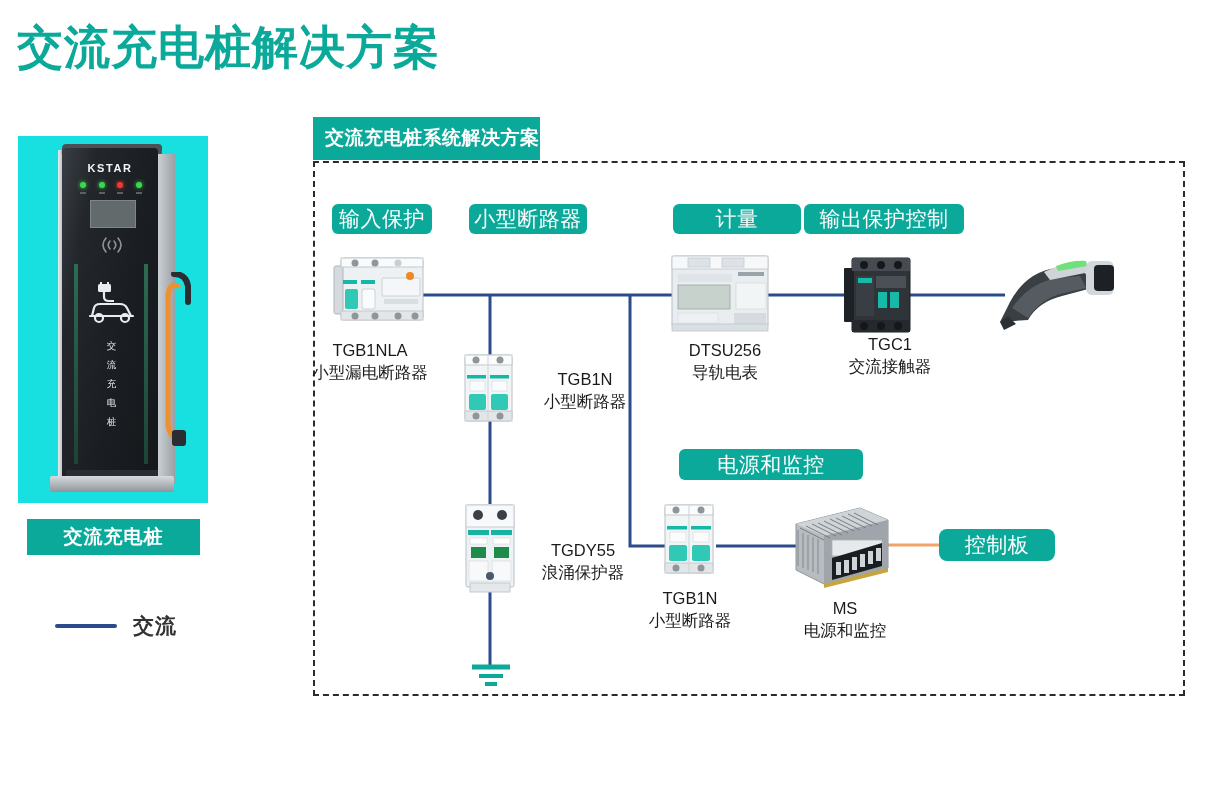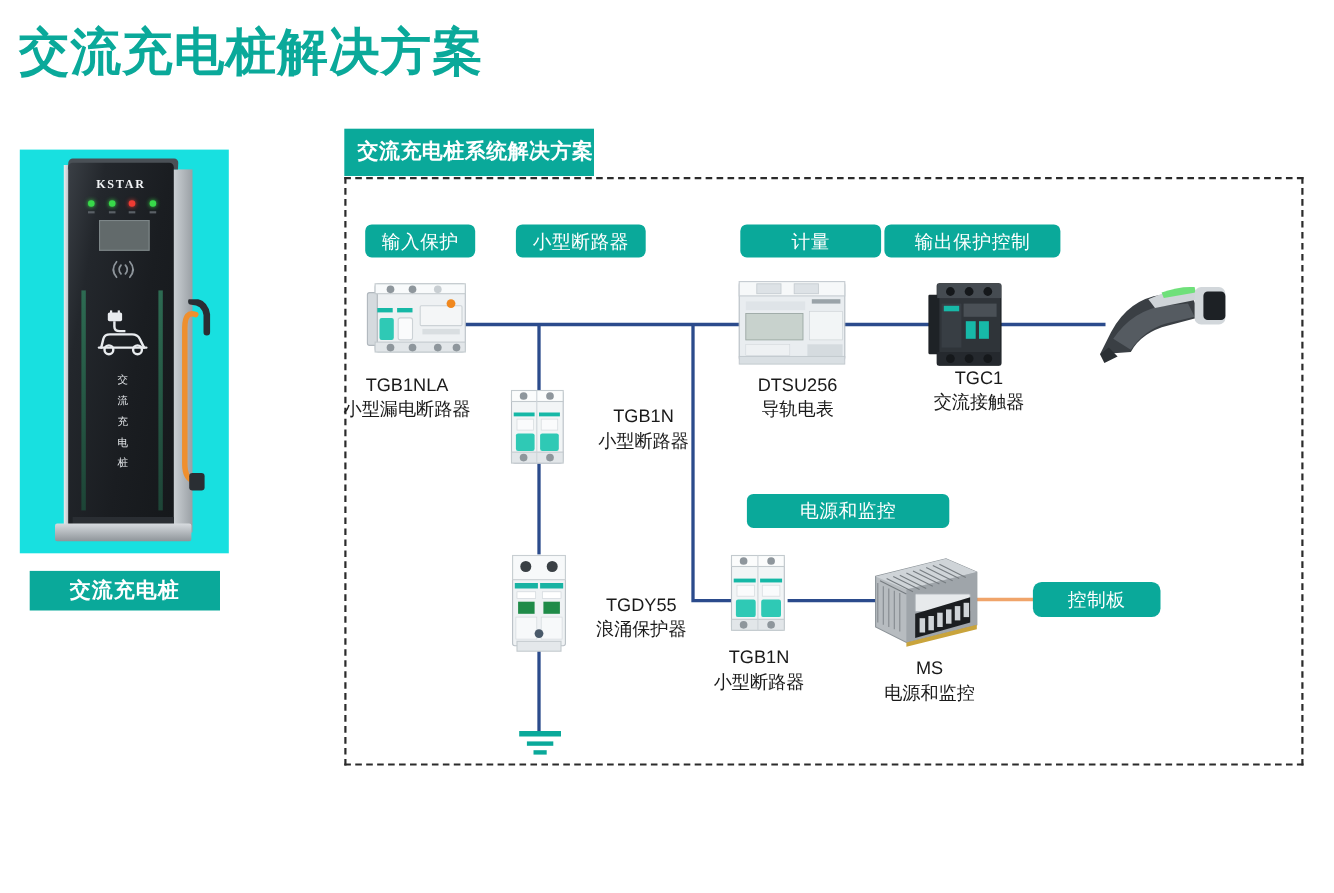--- a/index.html
+++ b/index.html
@@ -25,21 +25,21 @@
   
   #diagram-frame{
     left:313px;top:161px;width:872px;height:535px;
     border:2px dashed #2b2b2b;box-sizing:border-box;
   }
 
   
   .pill{
     background:#0aa99a;color:#fff;border-radius:6px;
     display:flex;align-items:center;justify-content:center;
-    font-size:17px;white-space:nowrap;letter-spacing:.5px;
+    font-size:21px;white-space:nowrap;letter-spacing:.5px;
   }
   #pill-input-protection{left:332px;top:204px;width:100px;height:30px;}
   #pill-lightning-protection{left:469px;top:204px;width:118px;height:30px;}
   #pill-metering{left:641px;top:204px;width:128px;height:30px;margin-left:32px;}
   #pill-output-control{left:804px;top:204px;width:160px;height:30px;}
   #pill-power-monitor{left:679px;top:449px;width:184px;height:31px;}
   #pill-control-board{left:939px;top:529px;width:116px;height:32px;border-radius:8px;}
   #pile-caption{
     left:27px;top:519px;width:173px;height:36px;background:#0aa99a;color:#fff;
     display:flex;align-items:center;justify-content:center;
@@ -75,21 +75,21 @@
   .pile-body{position:absolute;left:44px;top:12px;width:96px;height:340px;
     background:linear-gradient(100deg,#3a3f45 0%,#23272c 22%,#1a1d21 60%,#15181b 100%);
     border-radius:4px 4px 0 0;}
   .pile-side{position:absolute;left:139px;top:18px;width:18px;height:330px;
     background:linear-gradient(90deg,#cdd2d6,#9aa0a5);}
   .pile-left-edge{position:absolute;left:40px;top:14px;width:5px;height:336px;
     background:linear-gradient(90deg,#e8ecef,#b6bcc1);}
   .pile-top{position:absolute;left:44px;top:8px;width:100px;height:10px;
     background:#4a5056;border-radius:4px 4px 0 0;transform:skewX(-3deg);}
   .pile-brand{position:absolute;left:44px;top:26px;width:96px;text-align:center;
-    color:#f2f4f6;font-size:11px;font-weight:bold;letter-spacing:1.6px;font-family:Liberation Serif, serif;}
+    color:#f2f4f6;font-size:11px;font-weight:bold;letter-spacing:1.6px;}
   .pile-leds{position:absolute;left:62px;top:46px;width:62px;display:flex;justify-content:space-between;}
   .pile-leds i{width:6px;height:6px;border-radius:50%;display:block;}
   .led-g{background:#38d94a;box-shadow:0 0 4px #38d94a;}
   .led-r{background:#ef3b33;box-shadow:0 0 4px #ef3b33;}
   .pile-leds-sub{position:absolute;left:62px;top:56px;width:62px;display:flex;justify-content:space-between;}
   .pile-leds-sub i{width:6px;height:2px;background:#5a6066;display:block;}
   .pile-screen{position:absolute;left:72px;top:64px;width:44px;height:26px;
     background:#626a6b;border:1px solid #7d8688;}
   .pile-rfid{position:absolute;left:74px;top:98px;width:40px;height:24px;
     color:#8d949a;font-size:17px;text-align:center;line-height:24px;}
@@ -376,13 +376,17 @@
       <rect x="8" y="158" width="14" height="16" rx="3" fill="#2a2e33"></rect>
     </svg>
   </div>
   <div class="pile-foot"></div>
   <div class="pile-base"></div>
 </div>
 
 <div class="abs" id="pile-caption">交流充电桩</div>
 
 <div class="abs" id="legend">
+  <div class="legend-row">
+    <span class="legend-swatch" style="background:#2b4b8c"></span>
+    <span class="legend-label">交流</span>
+  </div>
 </div>
 
 </body></html>

